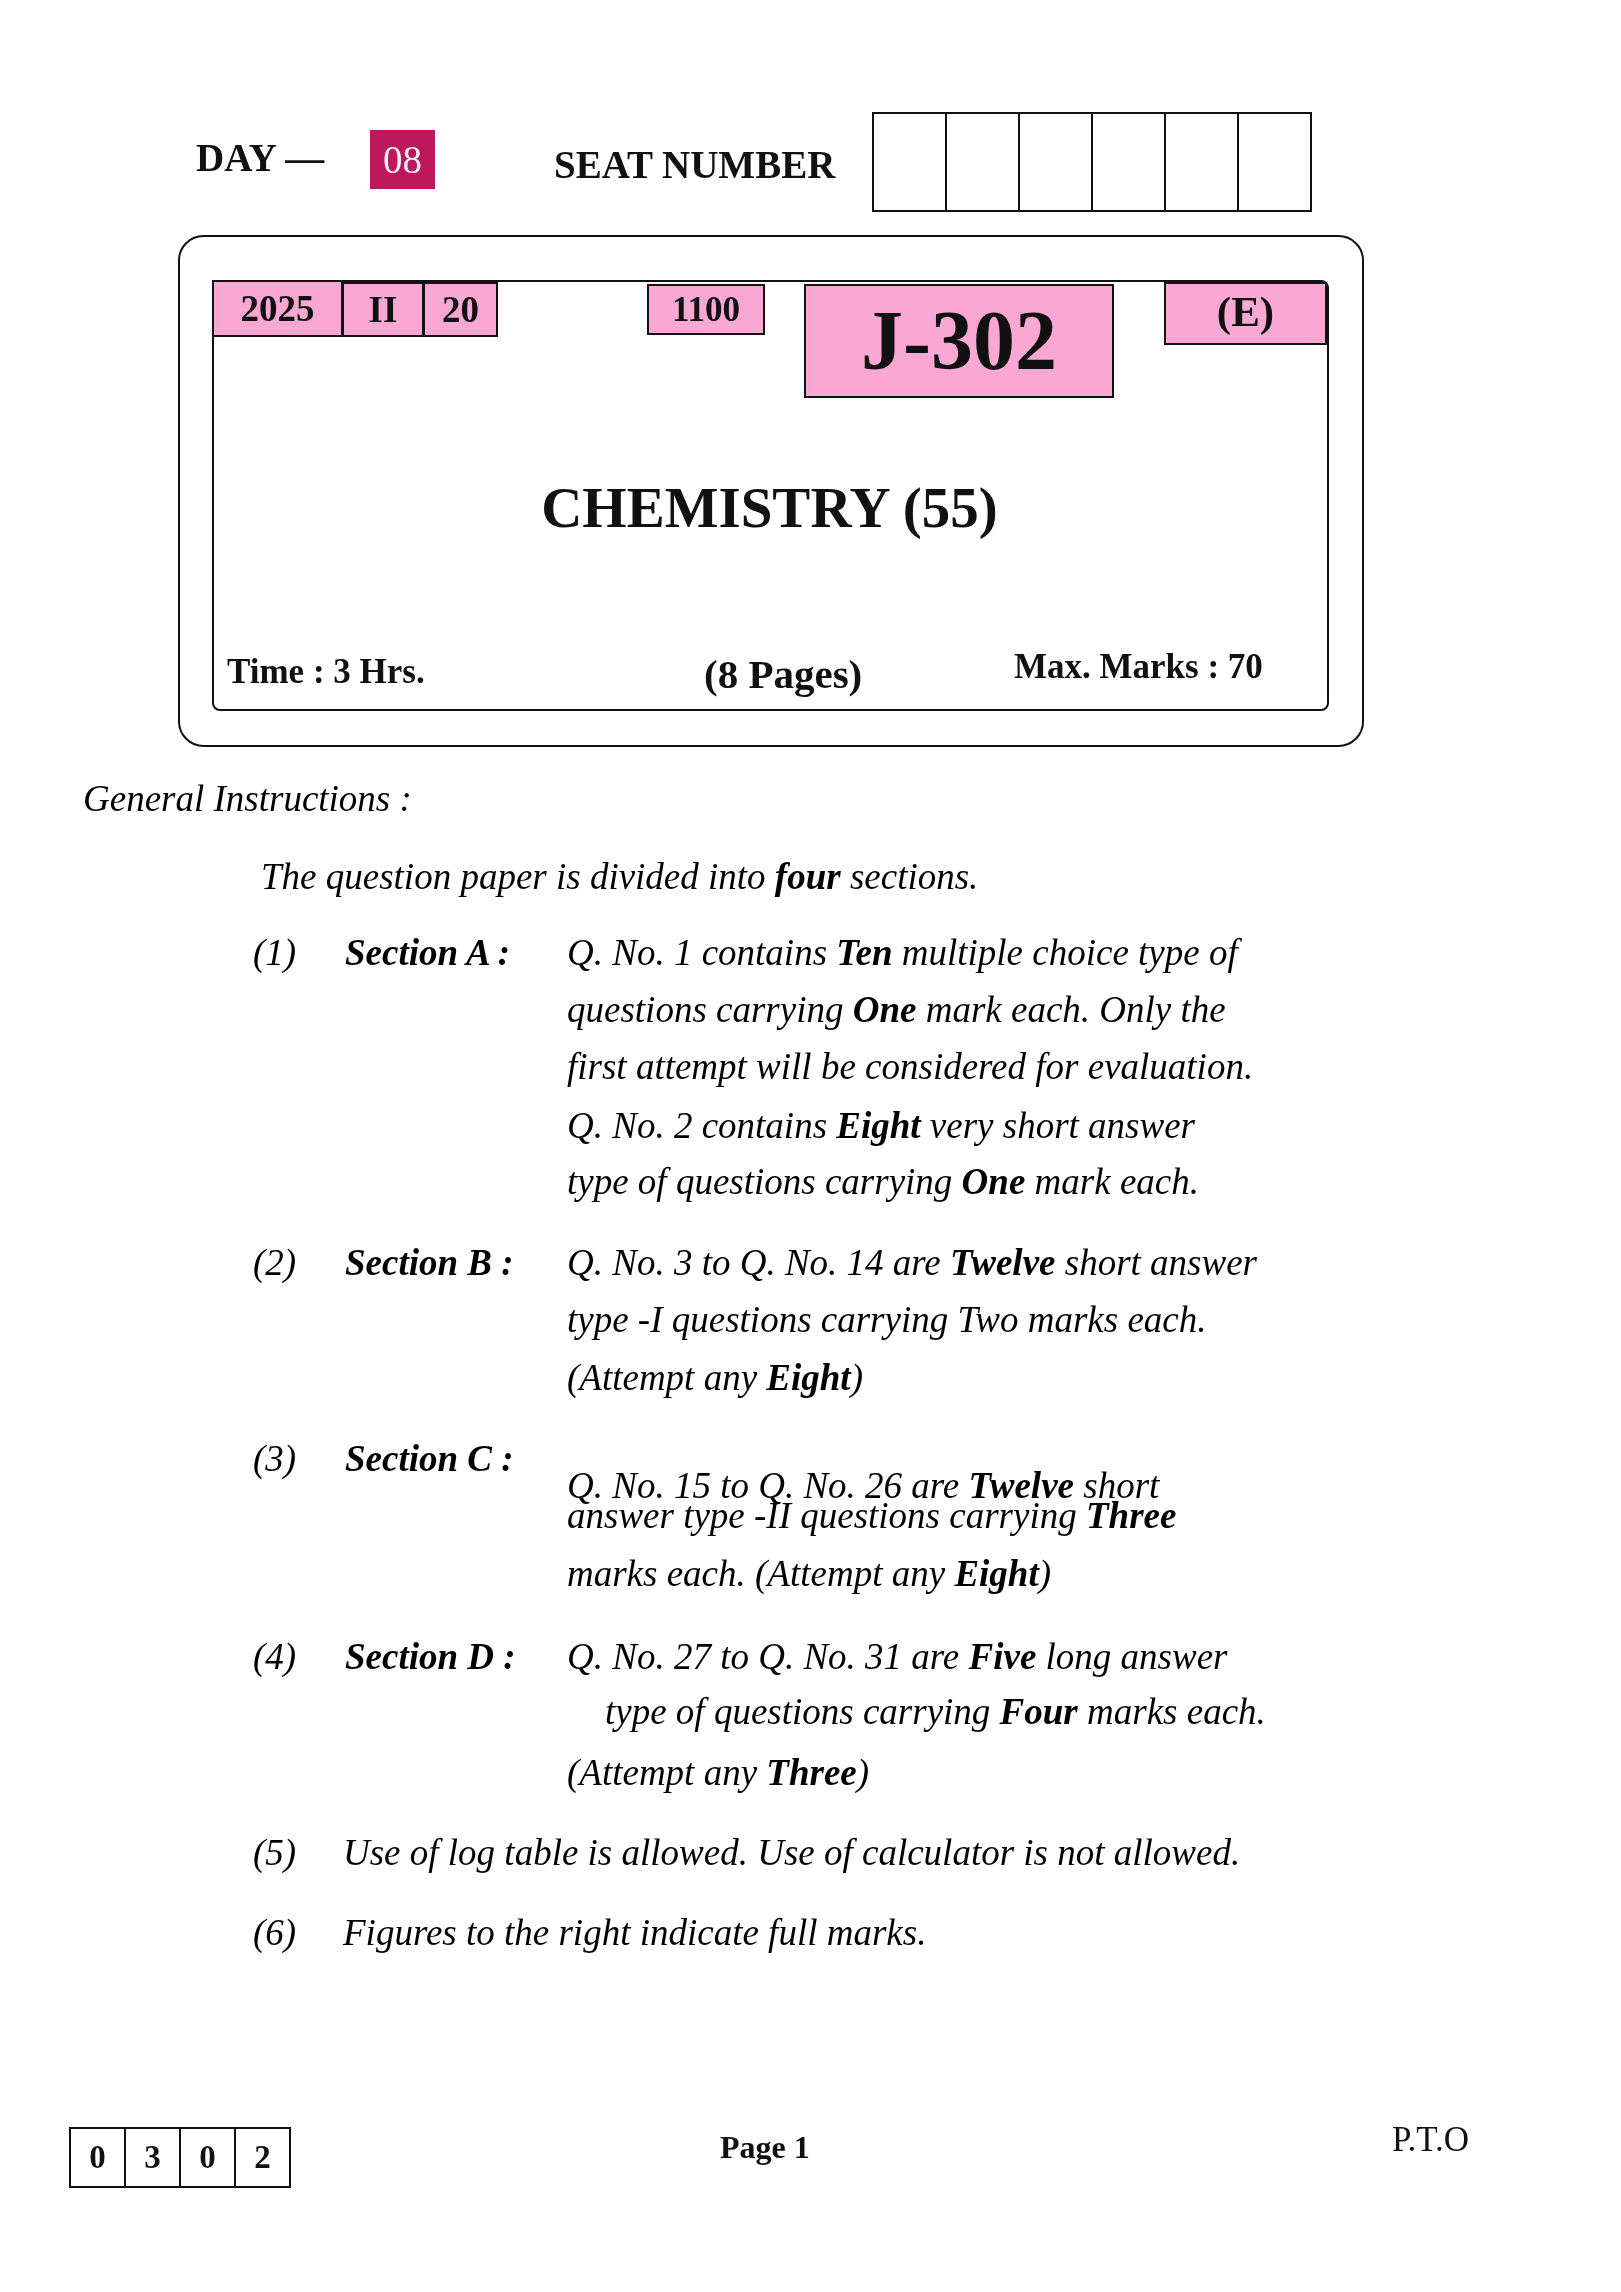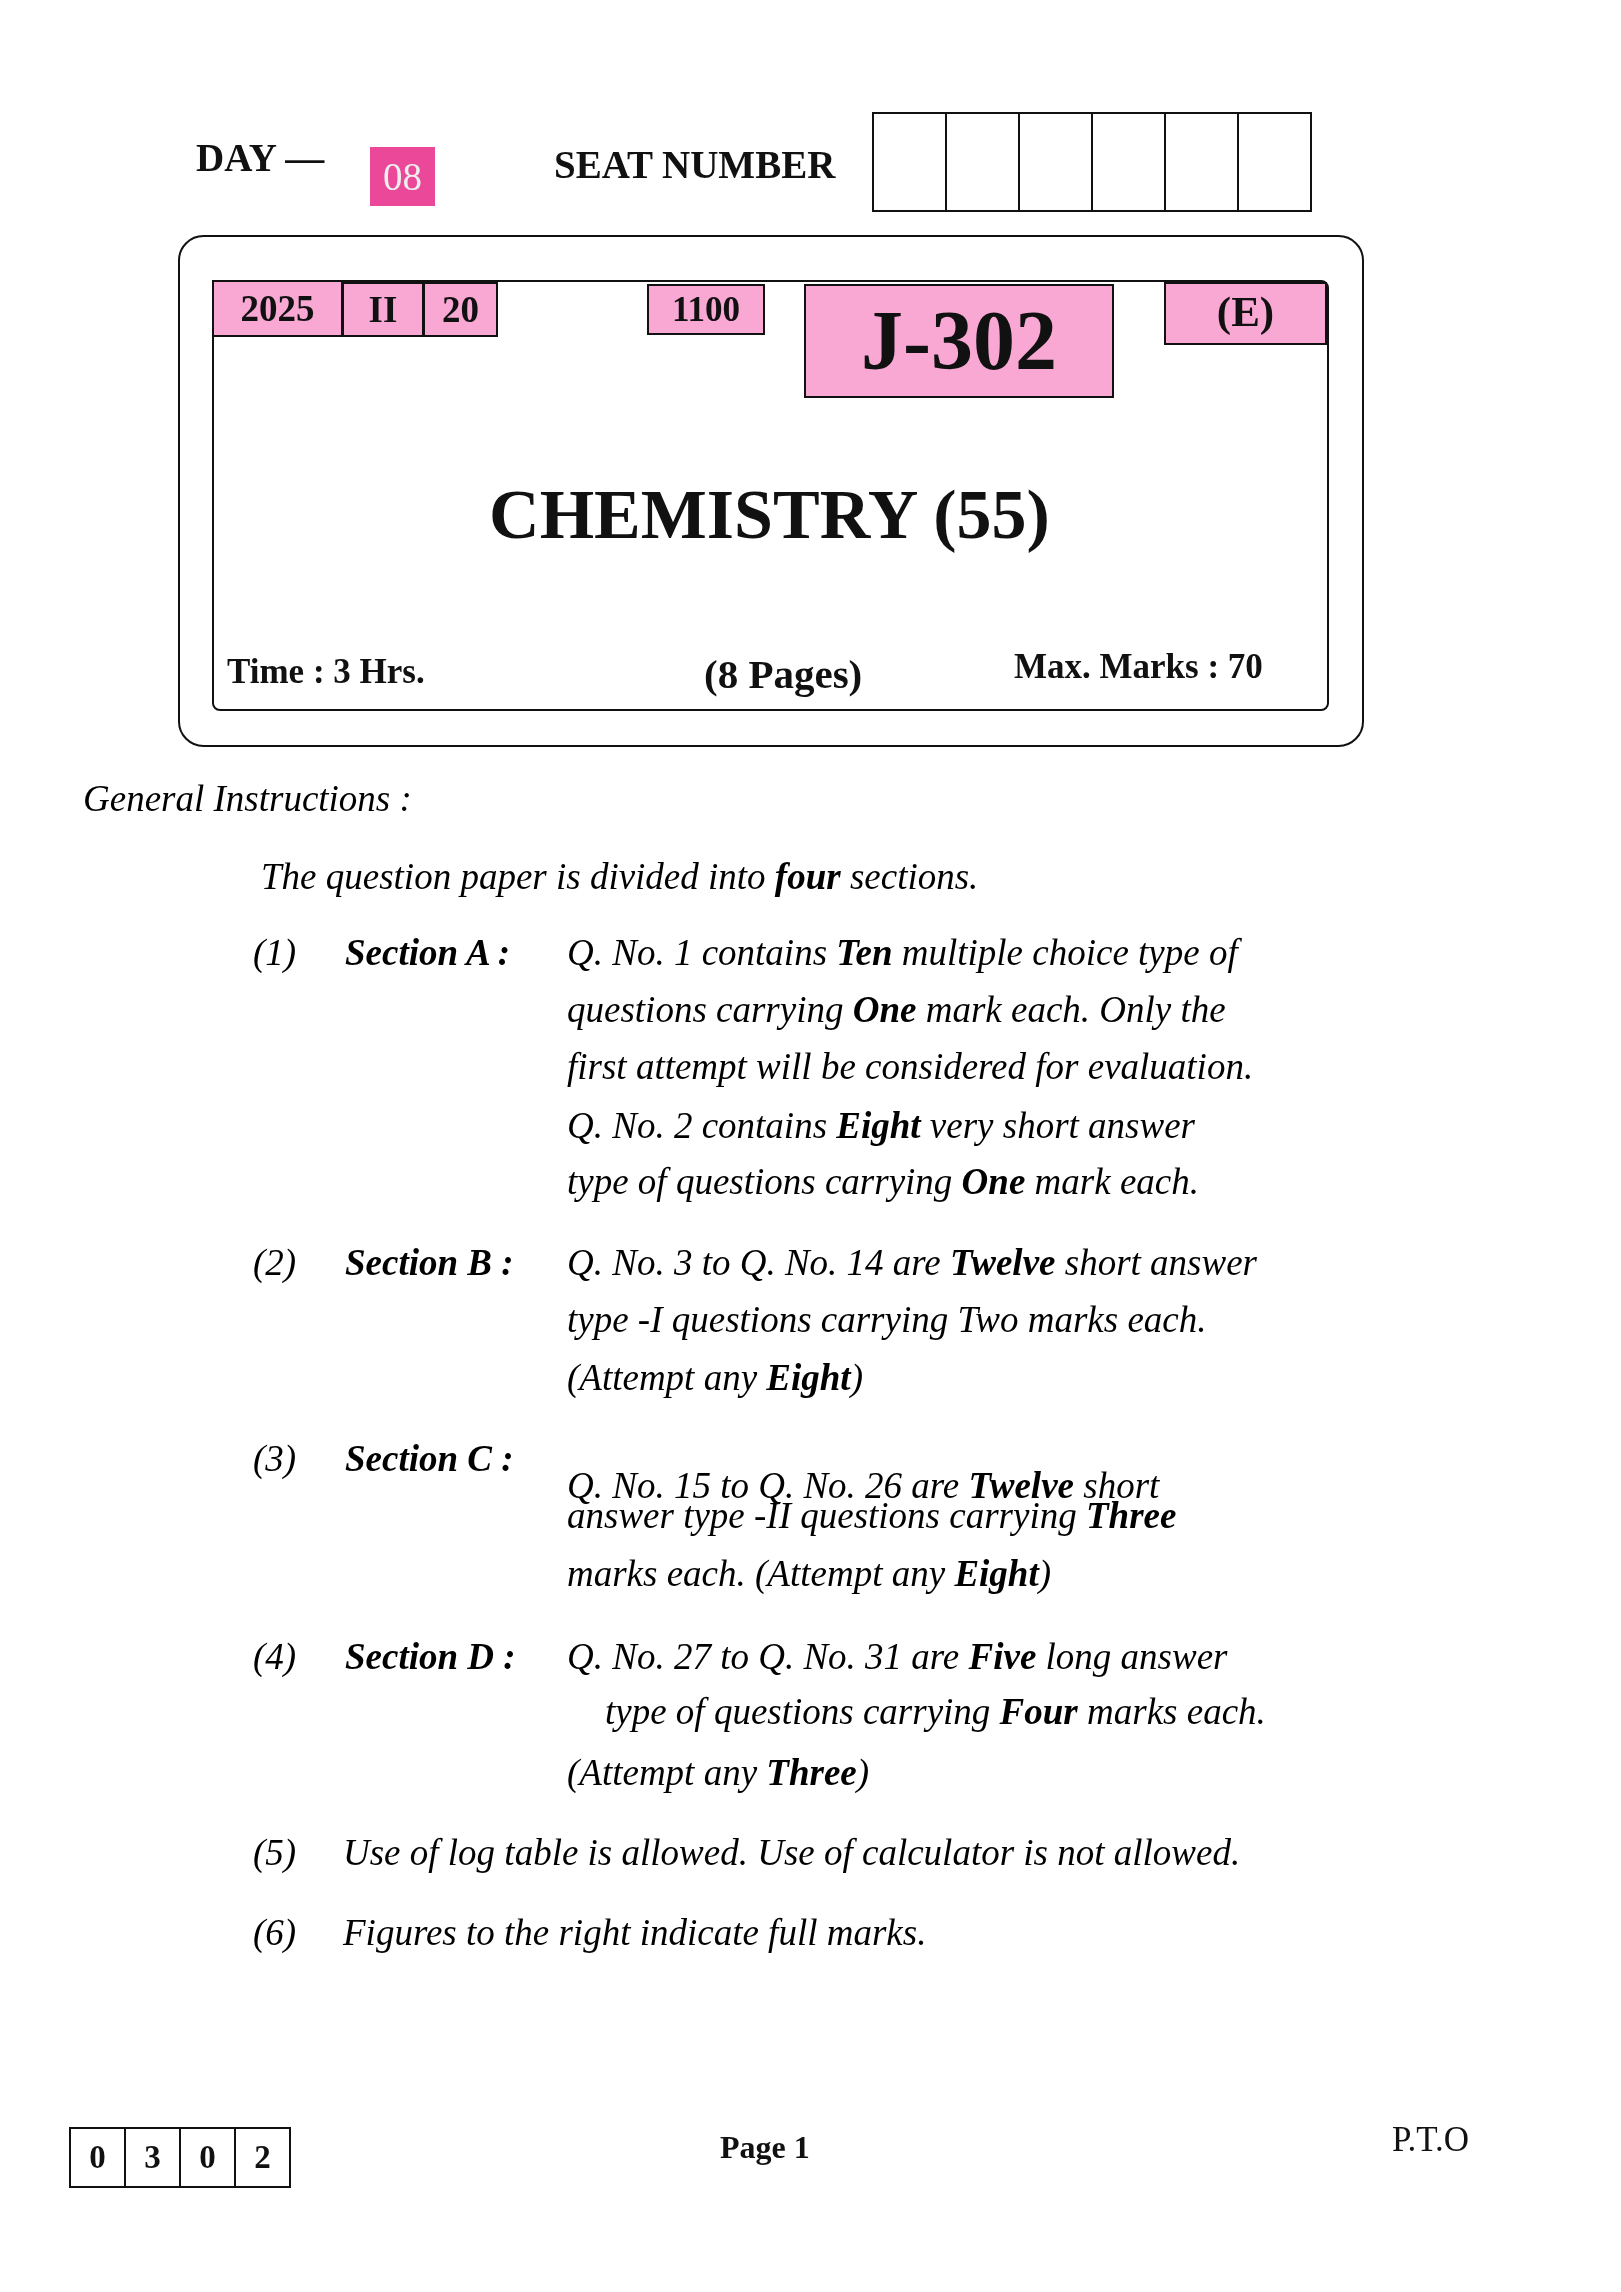--- a/index.html
+++ b/index.html
@@ -1,34 +1,34 @@
 <!DOCTYPE html>
 <html><head>
 <meta charset="utf-8">
 <style>
   html,body{margin:0;padding:0;background:#fff;}
   body{width:1621px;height:2293px;position:relative;overflow:hidden;color:#111;font-family:"DejaVu Serif",serif;}
   .abs{position:absolute;}
   .hdr{font-family:"Liberation Serif",serif;font-weight:bold;}
   .day-label{left:196px;top:135px;font-size:39px;}
-  .day-box{left:370px;top:147px;width:65px;height:59px;background:#ec4899;color:#eee;font-size:39px;text-align:center;line-height:59px;font-family:"Liberation Serif",serif;}
+  .day-box{left:370px;top:130px;width:65px;height:59px;background:#be185d;color:#eee;font-size:39px;text-align:center;line-height:59px;font-family:"Liberation Serif",serif;}
   .seat-label{left:554px;top:142px;font-size:39px;}
   .seat-boxes{left:872px;top:112px;height:96px;display:flex;border:2.9px solid #111;}
   .seat-cell{width:71px;border-right:2.9px solid #111;}
   .seat-cell:last-child{border-right:none;}
   .outer{left:178px;top:235px;width:1182px;height:508px;border:2.9px solid #111;border-radius:25.5px;}
   .inner{left:212px;top:280px;width:1113px;height:427px;border:2.9px solid #111;border-radius:7.8px;}
   .cell{border:2.9px solid #111;background:#f9a8d4;text-align:center;font-size:37px;}
   .code-2025{left:212px;top:280px;width:127px;height:53px;line-height:53px;}
   .code-ii{left:342px;top:282px;width:78px;height:51px;line-height:51px;}
   .code-20{left:423px;top:282px;width:71px;height:51px;line-height:51px;}
   .code-1100{left:647px;top:284px;width:114px;height:47px;line-height:47px;font-size:35px;}
   .code-paper{left:804px;top:284px;width:306px;height:110px;line-height:110px;font-size:84px;}
   .code-lang{left:1164px;top:282px;width:159px;height:59px;line-height:55px;font-size:43px;}
-  .subject{left:0;width:1539px;top:475px;text-align:center;font-size:70px;}
+  .subject{left:0;width:1539px;top:475px;text-align:center;font-size:57px;}
   .time{left:227px;top:652px;font-size:35px;}
   .pages{left:704px;top:650px;font-size:41px;}
   .marks{left:1014px;top:647px;font-size:35px;}
   .it{font-style:italic;font-family:"Liberation Serif",serif;font-size:37px;color:#000000;}
   .gen{left:83px;top:777px;}
   .intro{left:261px;top:855px;}
   .num{left:253px;}
   .sec{left:345px;font-weight:bold;}
   .line{left:567px;white-space:nowrap;}
   .b{font-weight:bold;}

